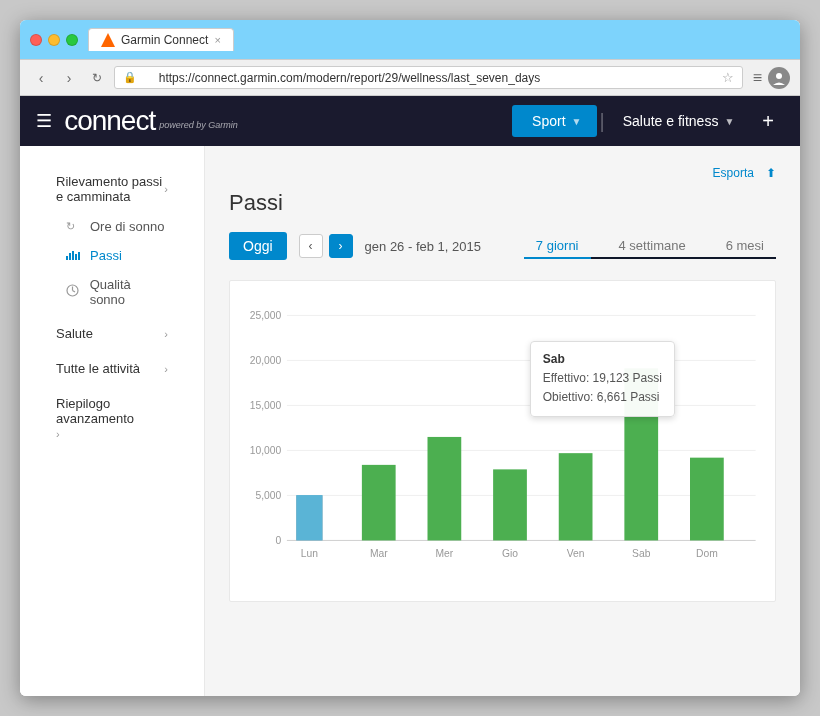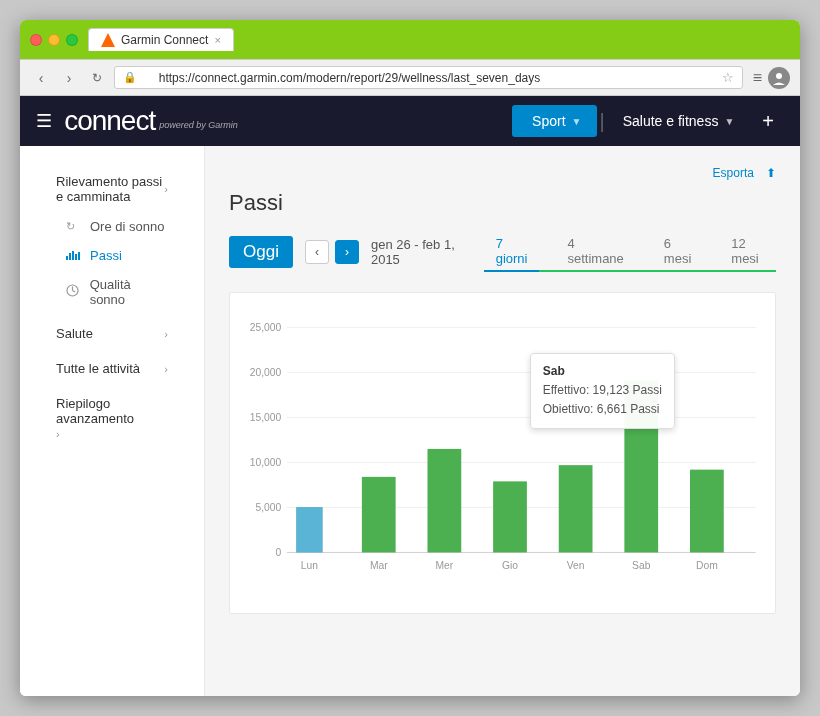--- a/index.html
+++ b/index.html
@@ -17,21 +17,21 @@
     
     .browser-chrome {
       background: #e8e8e8;
       border-bottom: 1px solid #ccc;
     }
 
     .browser-titlebar {
       display: flex;
       align-items: center;
       padding: 8px 10px;
-      background: #84cc16;
+      background: #7dd3fc;
       border-bottom: 1px solid #ccc;
     }
 
     .traffic-lights {
       display: flex;
       gap: 6px;
       margin-right: 10px;
     }
 
     .traffic-light {
@@ -297,21 +297,21 @@
       gap: 12px;
       margin-bottom: 20px;
     }
 
     .today-btn {
       background: #0088cc;
       color: white;
       border: none;
       padding: 6px 14px;
       border-radius: 3px;
-      font-size: 17px;
+      font-size: 14px;
       cursor: pointer;
     }
 
     .nav-arrows {
       display: flex;
       align-items: center;
       gap: 6px;
     }
 
     .arrow-btn {
@@ -333,21 +333,21 @@
 
     .date-range {
       font-size: 13px;
       color: #555;
       margin-right: auto;
     }
 
     .period-tabs {
       display: flex;
       gap: 16px;
-      border-bottom: 2px solid #22c55e;
+      border-bottom: 2px solid #0f172a;
       justify-content: space-between;
     }
 
     .period-tab {
       padding: 4px 12px;
       font-size: 13px;
       color: #777;
       cursor: pointer;
       border-bottom: 2px solid transparent;
       margin-bottom: -2px;
@@ -526,21 +526,20 @@
         <button class="today-btn">Oggi</button>
         <div class="nav-arrows">
           <button class="arrow-btn">‹</button>
           <button class="arrow-btn active">›</button>
         </div>
         <span class="date-range">gen 26 - feb 1, 2015</span>
         <div class="period-tabs">
           <span class="period-tab active">7 giorni</span>
           <span class="period-tab">4 settimane</span>
           <span class="period-tab">6 mesi</span>
-          <span class="period-tab">12 mesi</span>
         </div>
       </div>
 
       <div class="chart-container">
 
         
         <div class="chart-tooltip">
           <div class="tooltip-title">Sab</div>
           <div class="tooltip-line">
             <span>Effettivo:</span>

